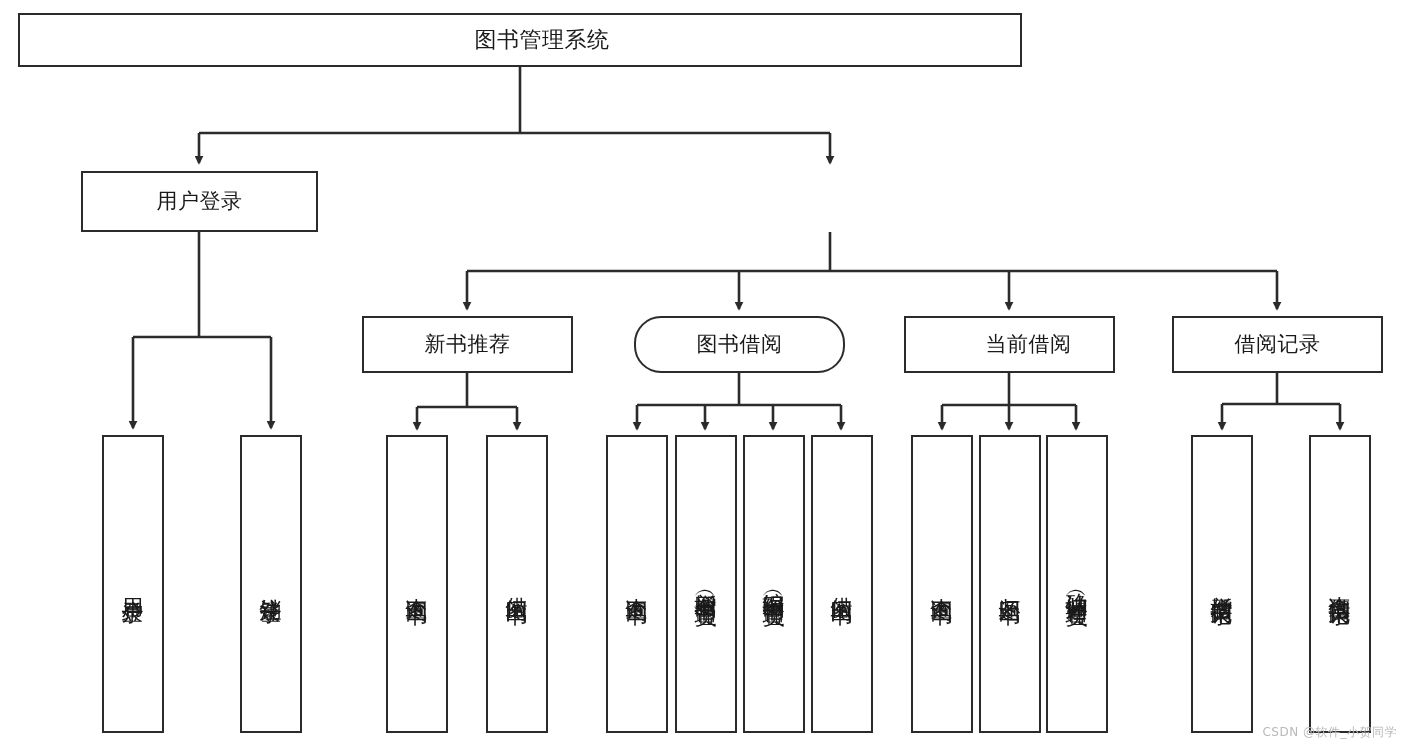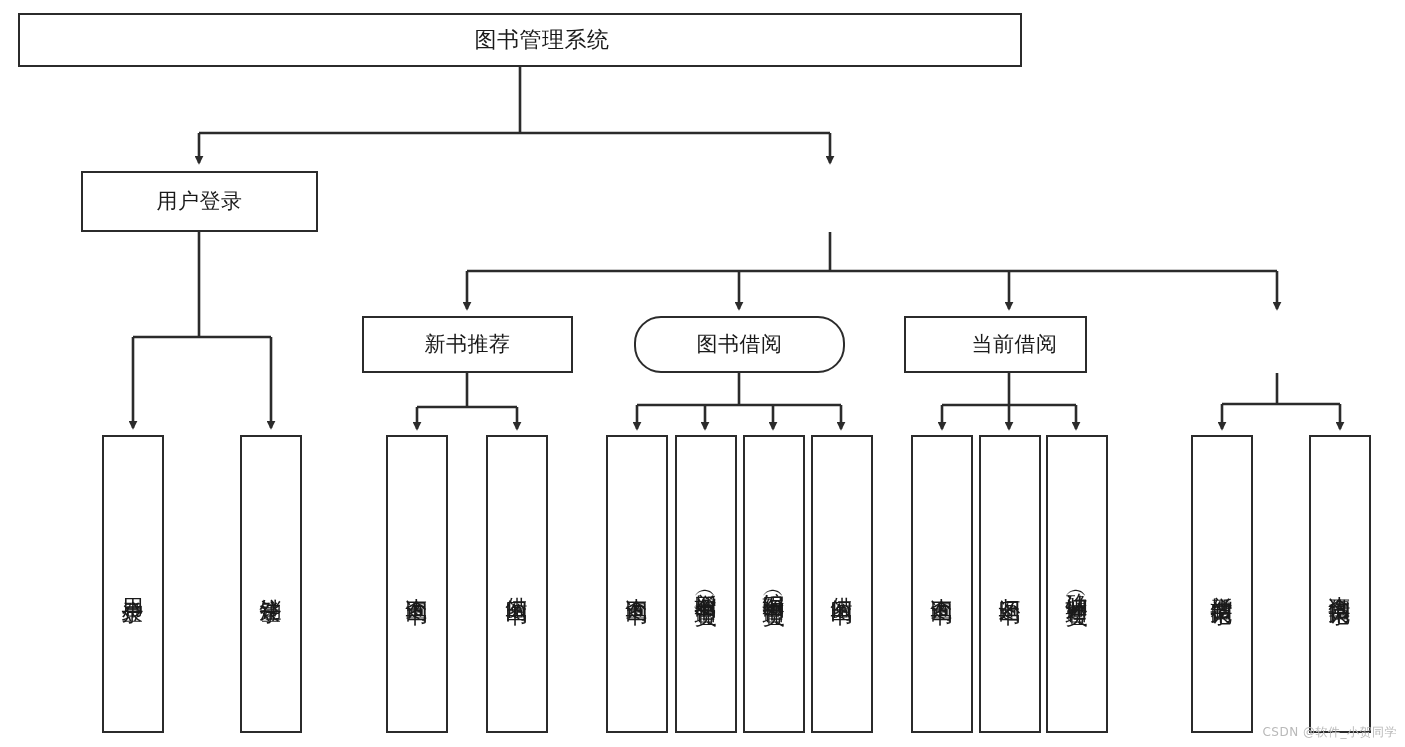--- a/index.html
+++ b/index.html
@@ -134,24 +134,27 @@
 
 
   <div class="node h-node" style="left:362px; top:316px; width:211px; height:57px;">
     <span class="node-label">新书推荐</span>
   </div>
 
   <div class="node h-node" style="left:634px; top:316px; width:211px; height:57px;border-radius:27px;">
     <span class="node-label">图书借阅</span>
   </div>
 
-  <div class="node h-node" style="left:904px; top:316px; width:183px; height:57px;padding-left:38px;">
+  <div class="node h-node" style="left:904px; top:316px; width:211px; height:57px;padding-left:38px;">
     <span class="node-label">当前借阅</span>
   </div>
 
+  <div class="node h-node" style="left:1172px; top:316px; width:211px; height:57px;">
+    <span class="node-label">借阅记录</span>
+  </div>
 
   <div class="node v-node" style="left:102px; top:435px; width:62px; height:298px;">
     <span class="node-label">用户登录</span>
   </div>
 
   <div class="node v-node" style="left:240px; top:435px; width:62px; height:298px;">
     <span class="node-label">注销登录</span>
   </div>
 
   <div class="node v-node" style="left:386px; top:435px; width:62px; height:298px;">

